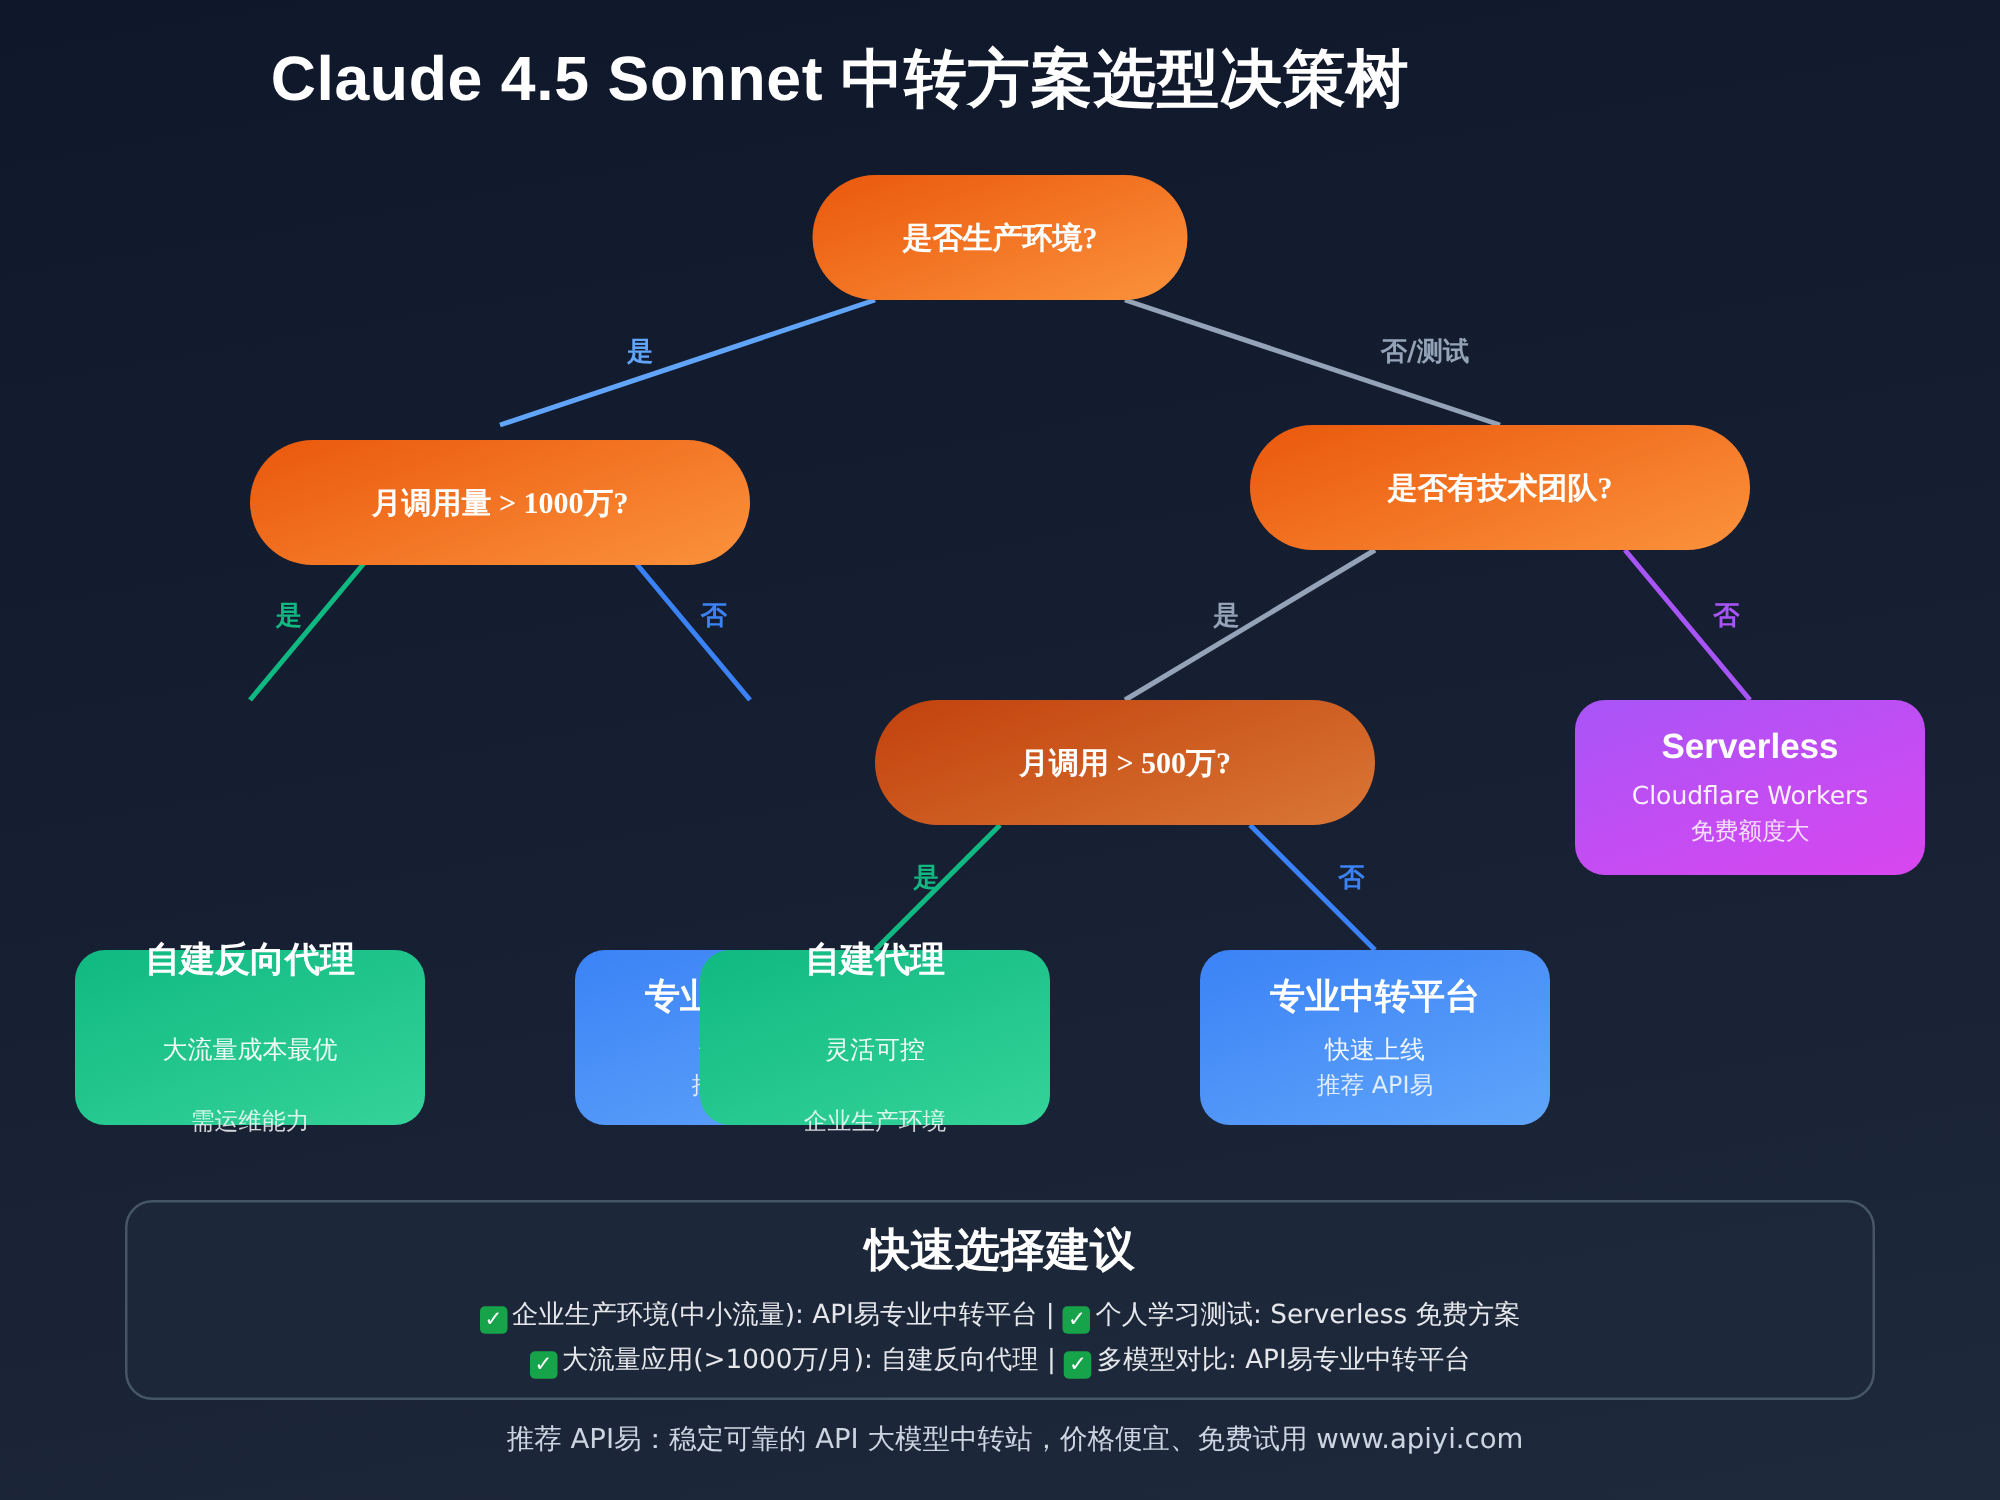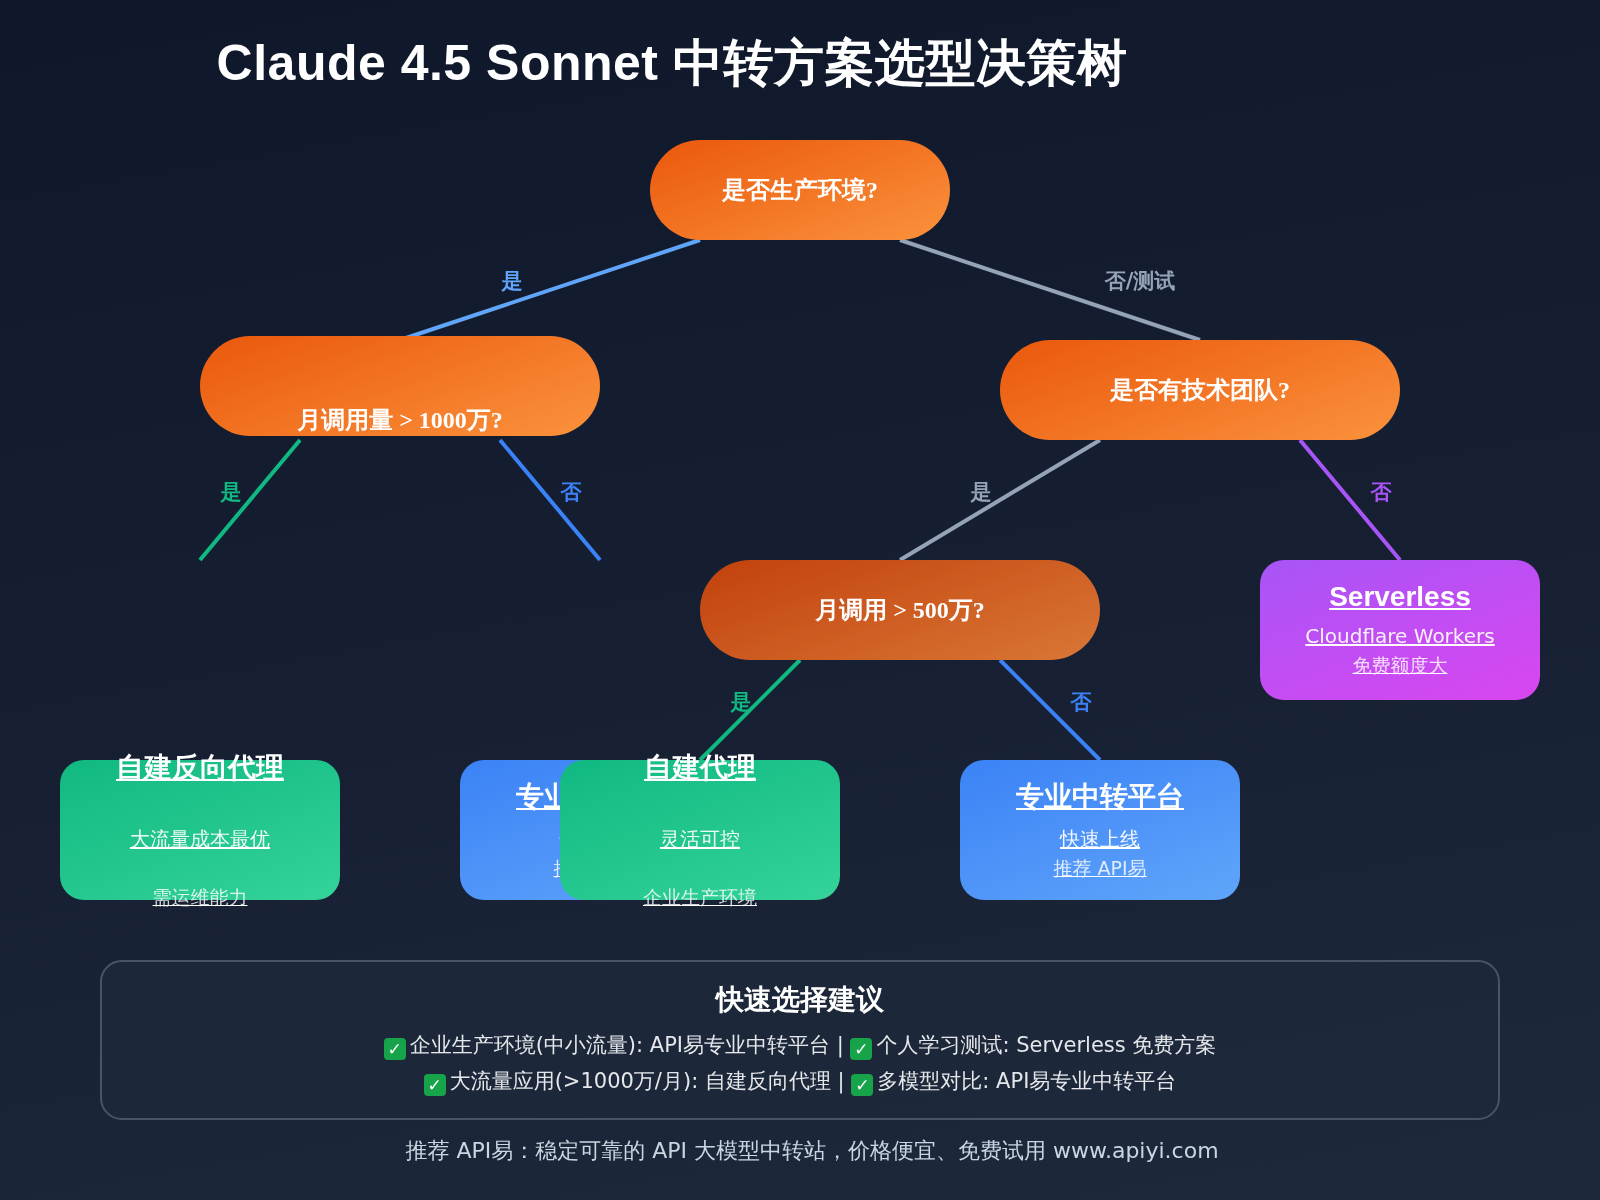--- a/index.html
+++ b/index.html
@@ -21,35 +21,35 @@
     display:flex; align-items:center; justify-content:center;
     font-size:24px; font-weight:bold; color:#fff;
     background: linear-gradient(160deg, #ea580c 0%, #fb923c 100%);
     box-sizing:border-box;
     font-family:Liberation Serif, serif;
   }
   .decision.dark { background: linear-gradient(160deg, #c2410c 0%, #d97736 100%); }
   .leaf {
     position:absolute; width:280px; height:140px; border-radius:24px;
     display:flex; flex-direction:column; align-items:center; justify-content:center;
-    box-sizing:border-box; text-align:left;text-decoration:underline;
+    box-sizing:border-box; text-align:left;
   }
   .leaf .t { font-size:28px; font-weight:bold; margin-bottom:8px; }
   .leaf .s1 { font-size:20px; color:rgba(255,255,255,0.92); line-height:30px; }
   .leaf .s2 { font-size:19px; color:rgba(255,255,255,0.82); line-height:28px; }
   .green  { background: linear-gradient(160deg, #10b981 0%, #34d399 100%); gap: 29px; }
   .blue   { background: linear-gradient(160deg, #3b82f6 0%, #60a5fa 100%); }
   .purple { background: linear-gradient(160deg, #a855f7 0%, #d946ef 100%); }
   .summary {
     position:absolute; left:100px; top:960px; width:1400px; height:160px;
     border:2px solid #475569; border-radius:22px; box-sizing:border-box;
     background: rgba(30,41,59,0.75);
     display:flex; flex-direction:column; align-items:center; justify-content:center;
   }
-  .summary .h { font-size:28px; font-weight:bold; margin-bottom:8px; }
+  .summary .h { font-size:36px; font-weight:bold; margin-bottom:8px; }
   .summary .line { font-size:21px; color:#e5e7eb; line-height:36px; }
   .check {
     display:inline-block; width:22px; height:22px; border-radius:4px;
     background:#16a34a; color:#fff; font-size:17px; line-height:22px; text-align:center;
     vertical-align:-3px; font-weight:bold; margin-right:4px;
   }
   .footer {
     position:absolute; left:12px; top:1136px; width:1600px; text-align:center;
     font-size:22px; color:#cbd5e1;
   }
@@ -75,21 +75,21 @@
 <div class="edge-label" style="left:231px;top:492px;color:#10b981;">是</div>
 <div class="edge-label" style="left:571px;top:492px;color:#3b82f6;">否</div>
 <div class="edge-label" style="left:981px;top:492px;color:#94a3b8;">是</div>
 <div class="edge-label" style="left:1381px;top:492px;color:#a855f7;">否</div>
 <div class="edge-label" style="left:741px;top:702px;color:#10b981;">是</div>
 <div class="edge-label" style="left:1081px;top:702px;color:#3b82f6;">否</div>
 
 <div class="decision" style="left:650px;top:140px;width:300px;">
   <span>是否生产环境?</span>
 </div>
-<div class="decision" style="left:200px;top:336px;width:400px;align-items:flex-end;">
+<div class="decision" style="left:200px;top:352px;width:400px;">
   <span>月调用量 &gt; 1000万?</span>
 </div>
 <div class="decision" style="left:1000px;top:340px;width:400px;">
   <span>是否有技术团队?</span>
 </div>
 <div class="decision dark" style="left:700px;top:560px;width:400px;">
   <span>月调用 &gt; 500万?</span>
 </div>
 
 <div class="leaf green" style="left:60px;top:760px;">

